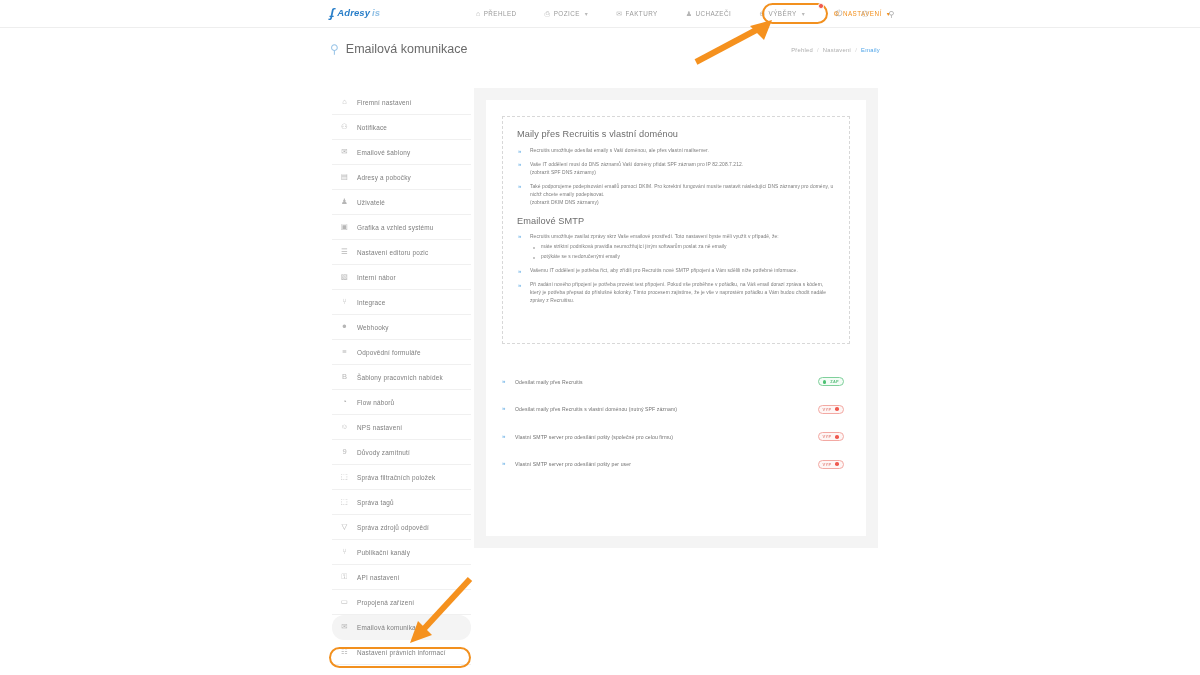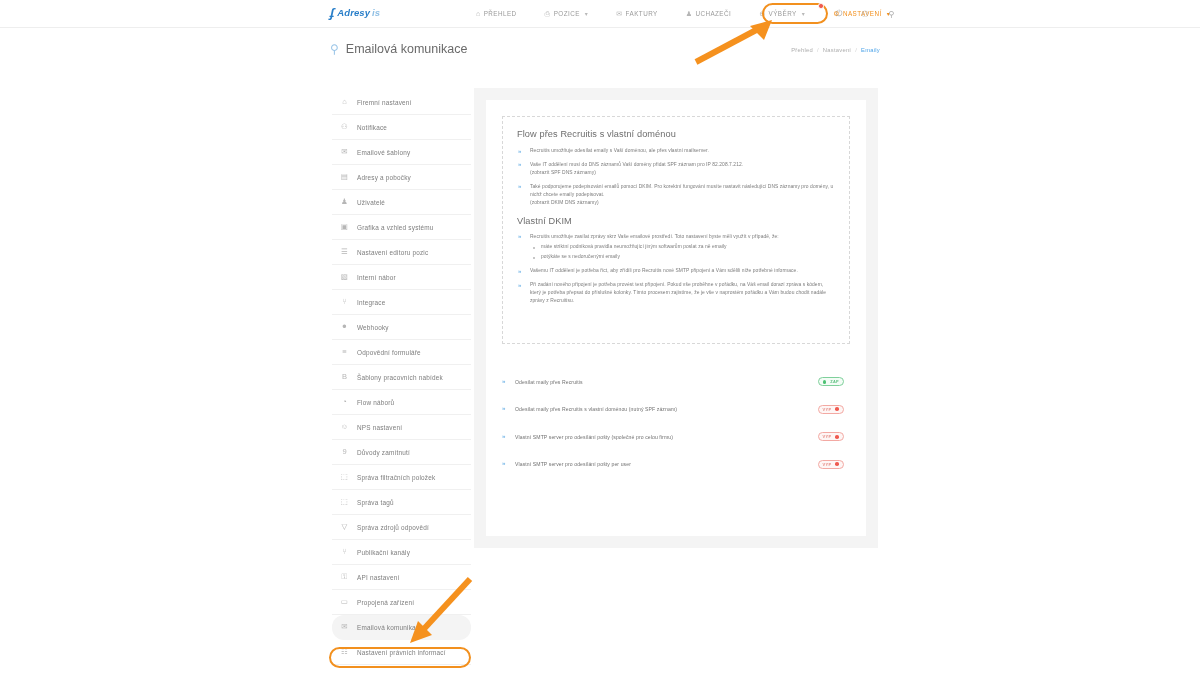--- a/index.html
+++ b/index.html
@@ -316,28 +316,28 @@
         <span>Nastavení právních informací</span>
       </div>
     </div>
   <div class="side-highlight"></div>
 
   <div class="content">
     <div class="card">
 
       <div class="infobox">
         <div class="ib-inner">
-          <h2 class="sec">Flow přes Recruitis s vlastní doménou</h2>
+          <h2 class="sec">Maily přes Recruitis s vlastní doménou</h2>
           <ul class="bul" id="bul1-root">
               <li><span>Recruitis umožňuje odesílat emaily s Vaší doménou, ale přes vlastní mailserver.</span></li>
               <li><span>Vaše IT oddělení musí do DNS záznamů Vaší domény přidat SPF záznam pro IP 82.208.7.212.</span><span class="note">(zobrazit SPF DNS záznamy)</span></li>
               <li><span>Také podporujeme podepisování emailů pomocí DKIM. Pro korektní fungování musíte nastavit následující DNS záznamy pro domény, u nichž chcete emaily podepisovat.</span><span class="note">(zobrazit DKIM DNS záznamy)</span></li>
             </ul>
 
-          <h2 class="sec sec2">Vlastní DKIM</h2>
+          <h2 class="sec sec2">Emailové SMTP</h2>
           <ul class="bul" id="bul2-root">
               <li><span>Recruitis umožňuje zasílat zprávy skrz Vaše emailové prostředí. Toto nastavení byste měli využít v případě, že:</span><ul class="sub">
                   <li>máte striktní podniková pravidla neumožňující jiným softwarům poslat za ně emaily</li>
                   <li>potýkáte se s nedoručenými emaily</li>
                 </ul></li>
               <li><span>Vašemu IT oddělení je potřeba říct, aby zřídili pro Recruitis nové SMTP připojení a Vám sdělili níže potřebné informace.</span></li>
               <li><span>Při zadání nového připojení je potřeba provést test připojení. Pokud vše proběhne v pořádku, na Váš email dorazí zpráva s kódem, který je potřeba přepsat do příslušné kolonky. Tímto procesem zajistíme, že je vše v naprostém pořádku a Vám budou chodit nadále zprávy z Recruitisu.</span></li>
             </ul>
         </div>
       </div>

